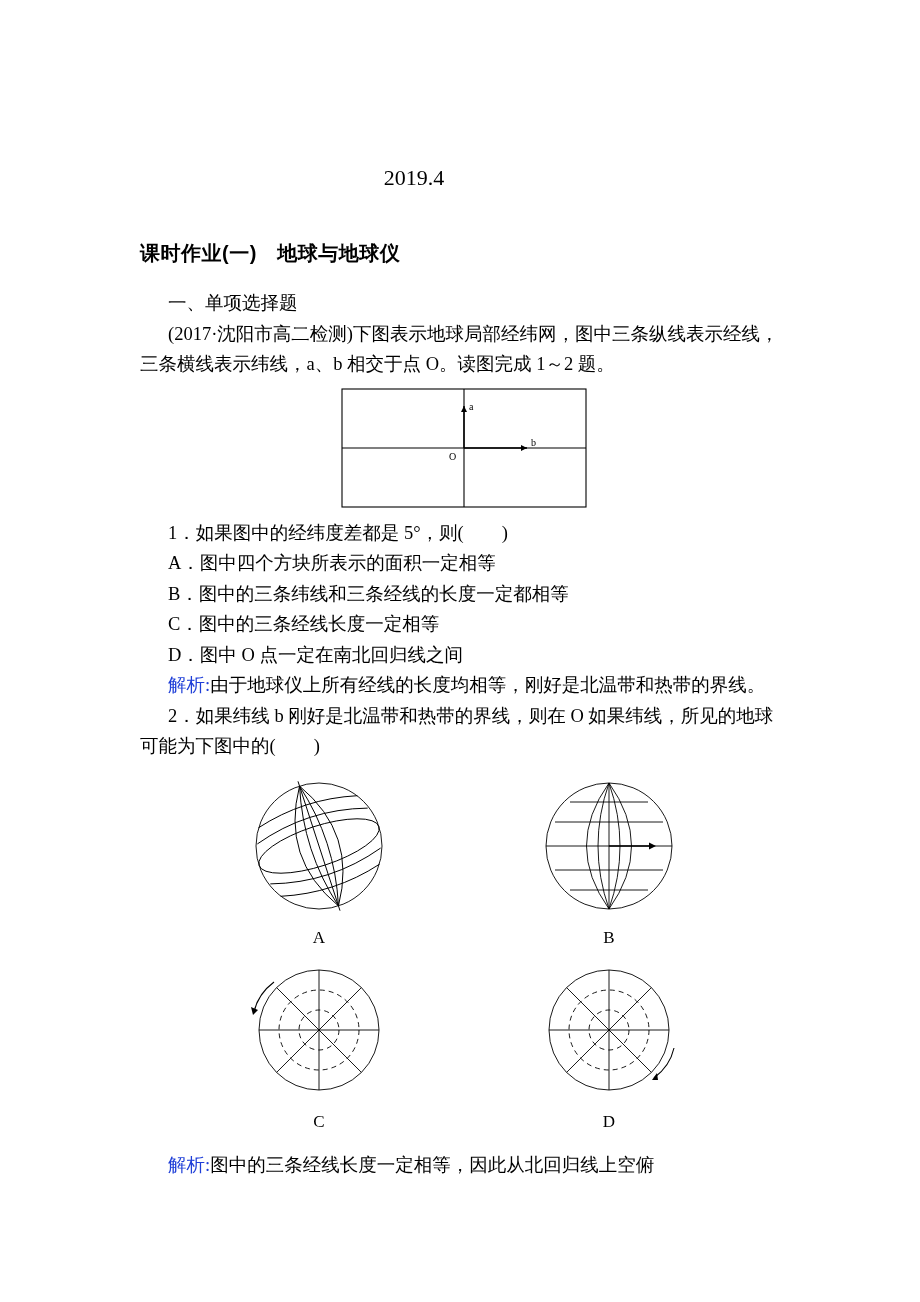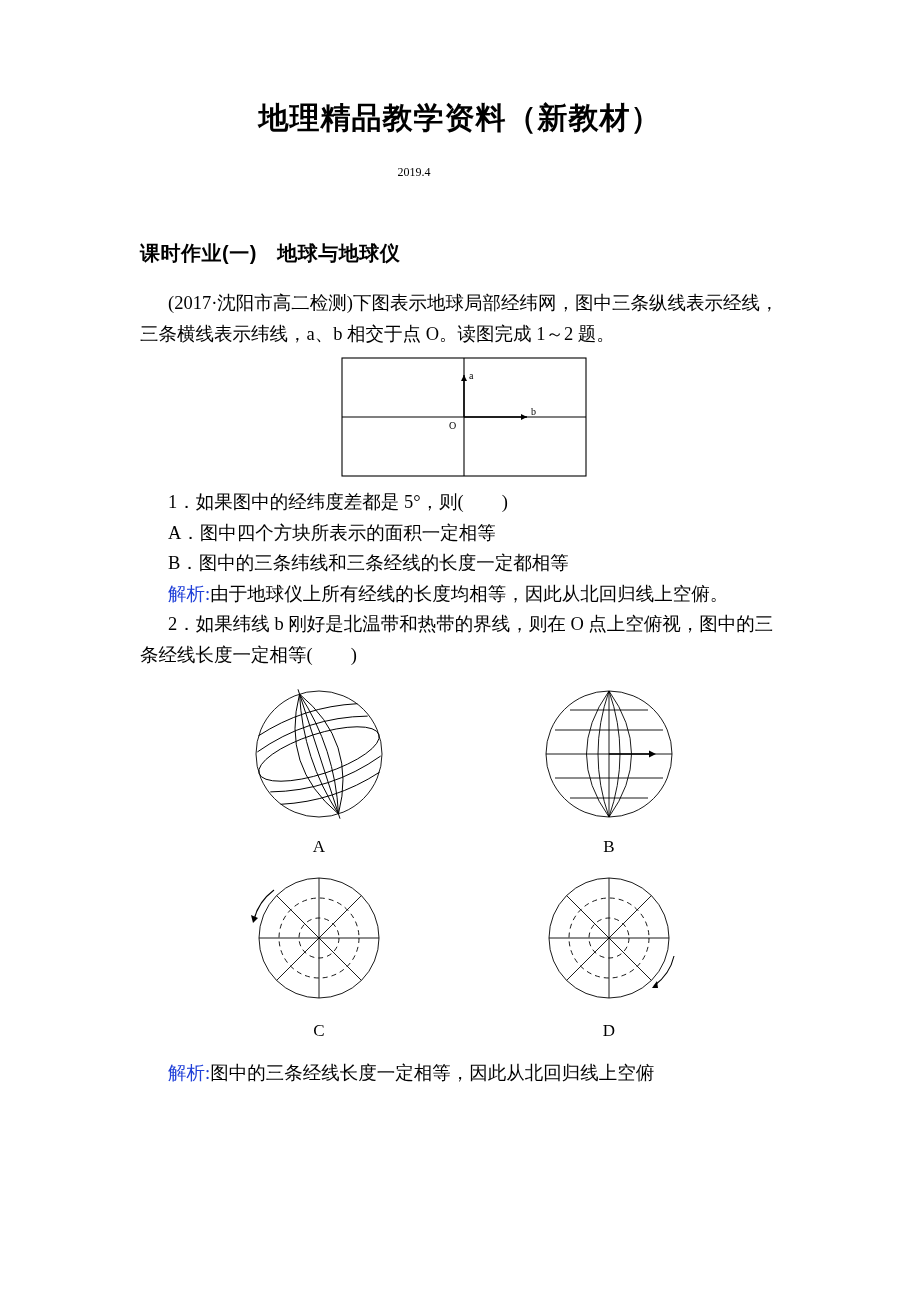--- a/index.html
+++ b/index.html
@@ -31,21 +31,21 @@
     font-weight: bold;
     letter-spacing: 1px;
     font-family: "Liberation Serif", serif;
   }
   .header-date {
     position: absolute;
     top: 165px;
     left: 0;
     width: 828px;
     text-align: center;
-    font-size: 12px;
+    font-size: 22px;
     font-family: "Liberation Serif", serif;
   }
   .section-title {
     position: absolute;
     top: 240px;
     left: 140px;
     font-size: 20px;
     font-weight: bold;
     font-family: "Liberation Sans", sans-serif;
     letter-spacing: 0.5px;
@@ -101,26 +101,26 @@
     font-size: 17px;
     margin-top: -2px;
     font-family: "Liberation Serif", serif;
   }
 </style>
 </head>
 <body>
 
 <div class="page">
 
-  <div class="header-title">地理精品教学资料（新教材）</div>
   <div class="header-date">2019.4</div>
   <div class="section-title">课时作业(一)　地球与地球仪</div>
 
   <div class="content">
 
+    <p class="para indent1">一、单项选择题</p>
 
     <p class="para indent1">(2017·沈阳市高二检测)下图表示地球局部经纬网，图中三条纵线表示经线，三条横线表示纬线，a、b 相交于点 O。读图完成 1～2 题。</p>
 
     <div class="fig1">
       <svg width="246" height="120" viewBox="0 0 246 120">
         <rect x="1" y="1" width="244" height="118" fill="none" stroke="#000" stroke-width="1.1"></rect>
         <line x1="123" y1="1" x2="123" y2="119" stroke="#000" stroke-width="1.1"></line>
         <line x1="1" y1="60" x2="245" y2="60" stroke="#000" stroke-width="1.1"></line>
         <line x1="123" y1="60" x2="186" y2="60" stroke="#000" stroke-width="1.4"></line>
         <polygon points="186,60 180,57 180,63" fill="#000"></polygon>
@@ -130,26 +130,28 @@
         <text x="190" y="58" font-size="10" font-family="Liberation Serif, serif">b</text>
         <text x="108" y="72" font-size="10" font-family="Liberation Serif, serif">O</text>
       </svg>
     </div>
 
     <p class="para indent1"><span>1．</span><span>如果图中的经纬度差都是 5°，则(</span><span class="gap-inline"></span><span>)</span></p>
 
     <div class="opts">
       <p>A．图中四个方块所表示的面积一定相等</p>
       <p>B．图中的三条纬线和三条经线的长度一定都相等</p>
+      <p>C．图中的三条经线长度一定相等</p>
+      <p>D．图中 O 点一定在南北回归线之间</p>
     </div>
 
-    <p class="para indent1"><span class="blue">解析:</span><span>由于地球仪上所有经线的长度均相等，因此从北回归线上空俯。</span></p>
-
-
-    <p class="para indent1"><span>2．</span><span>如果纬线 b 刚好是北温带和热带的界线，则在 O 点上空俯视，图中的三条经线长度一定相等(</span><span class="gap-inline"></span><span>)</span></p>
+    <p class="para indent1"><span class="blue">解析:</span><span>由于地球仪上所有经线的长度均相等，刚好是北温带和热带的界线。</span></p>
+
+
+    <p class="para indent1"><span>2．</span><span>如果纬线 b 刚好是北温带和热带的界线，则在 O 如果纬线，所见的地球可能为下图中的(</span><span class="gap-inline"></span><span>)</span></p>
 
     <div class="globes">
 
       <div class="globe-row">
         <div class="globe-cell">
           <svg width="170" height="140" viewBox="0 0 170 140">
             <g fill="none" stroke="#000" stroke-width="0.9">
               <circle cx="85" cy="70" r="63"></circle>
               <ellipse cx="85" cy="70" rx="63" ry="20" transform="rotate(-18 85 70)"></ellipse>
               <path d="M27 49 Q85 31 143 49" transform="rotate(-18 85 70)"></path>

